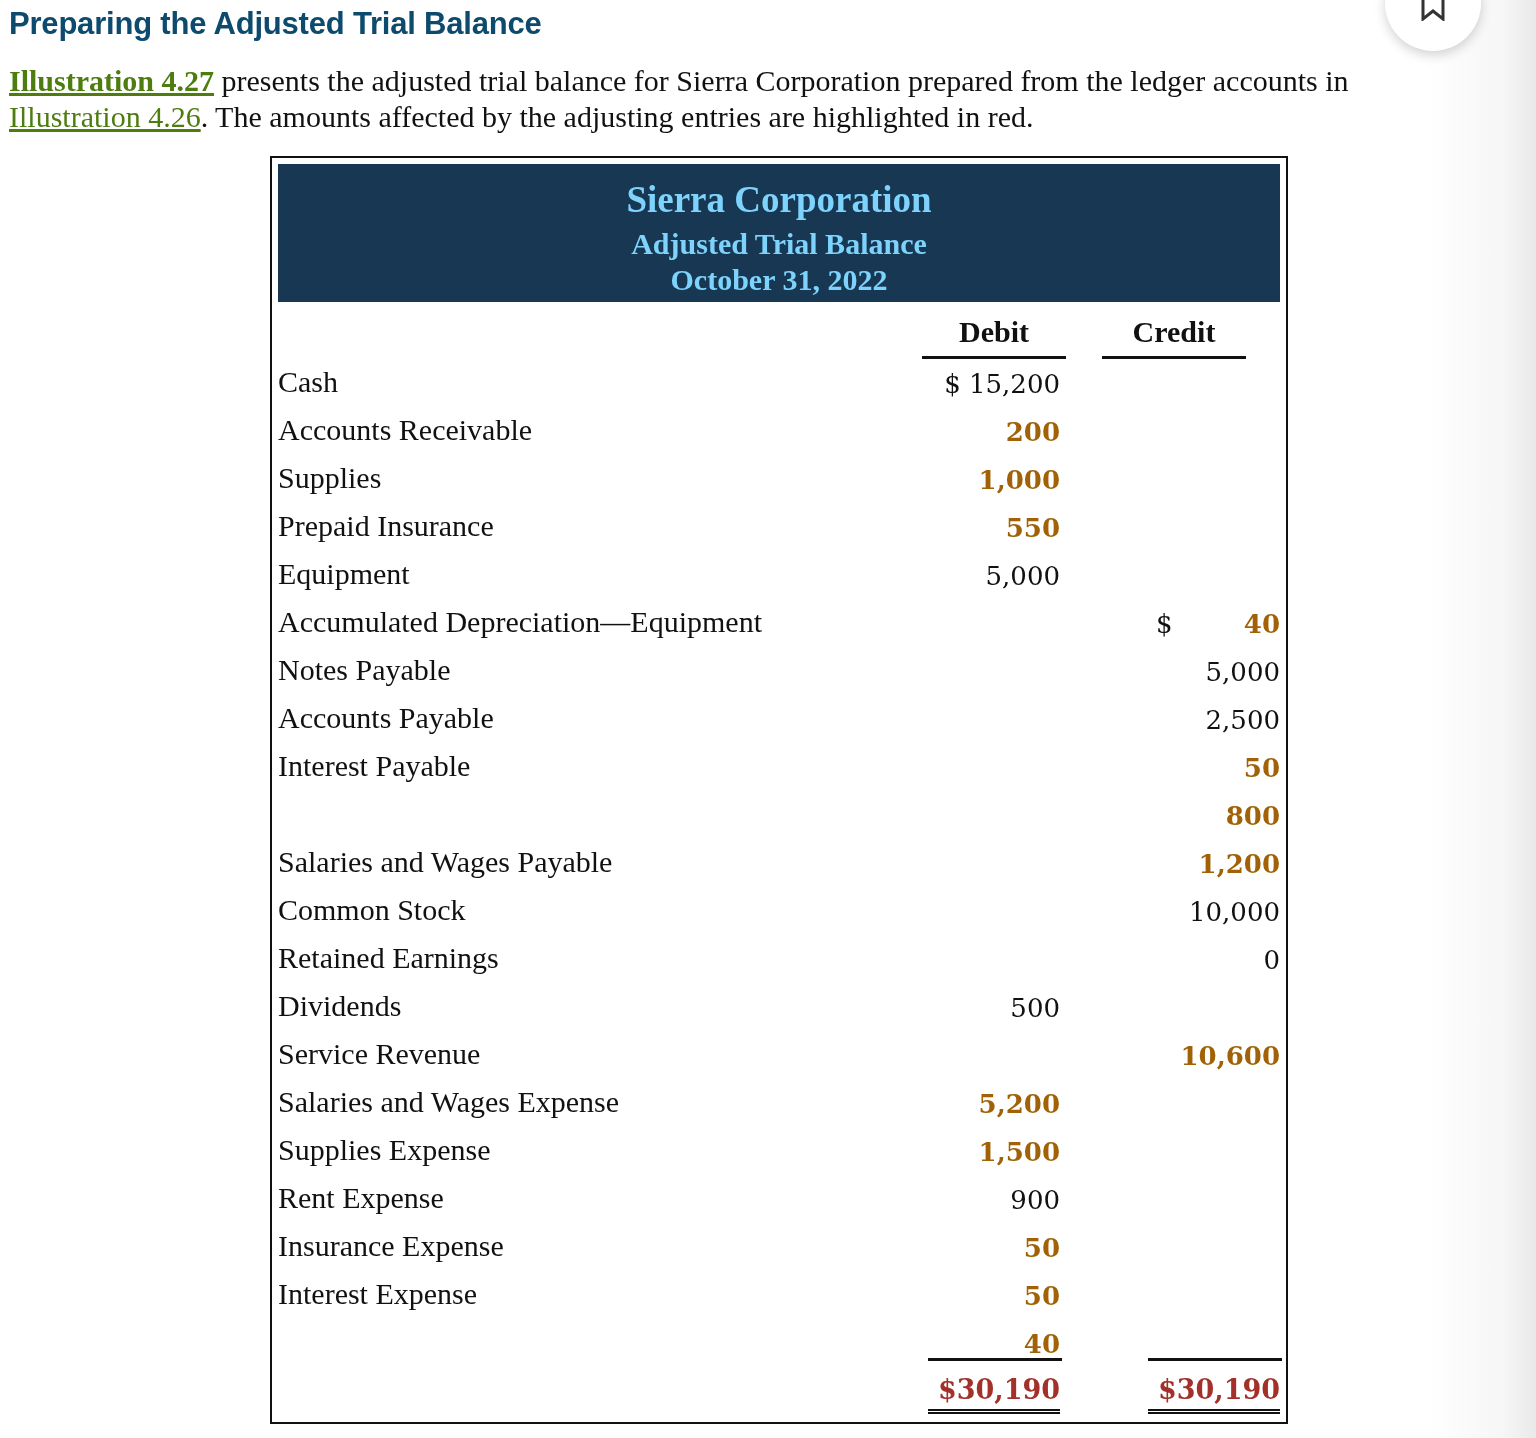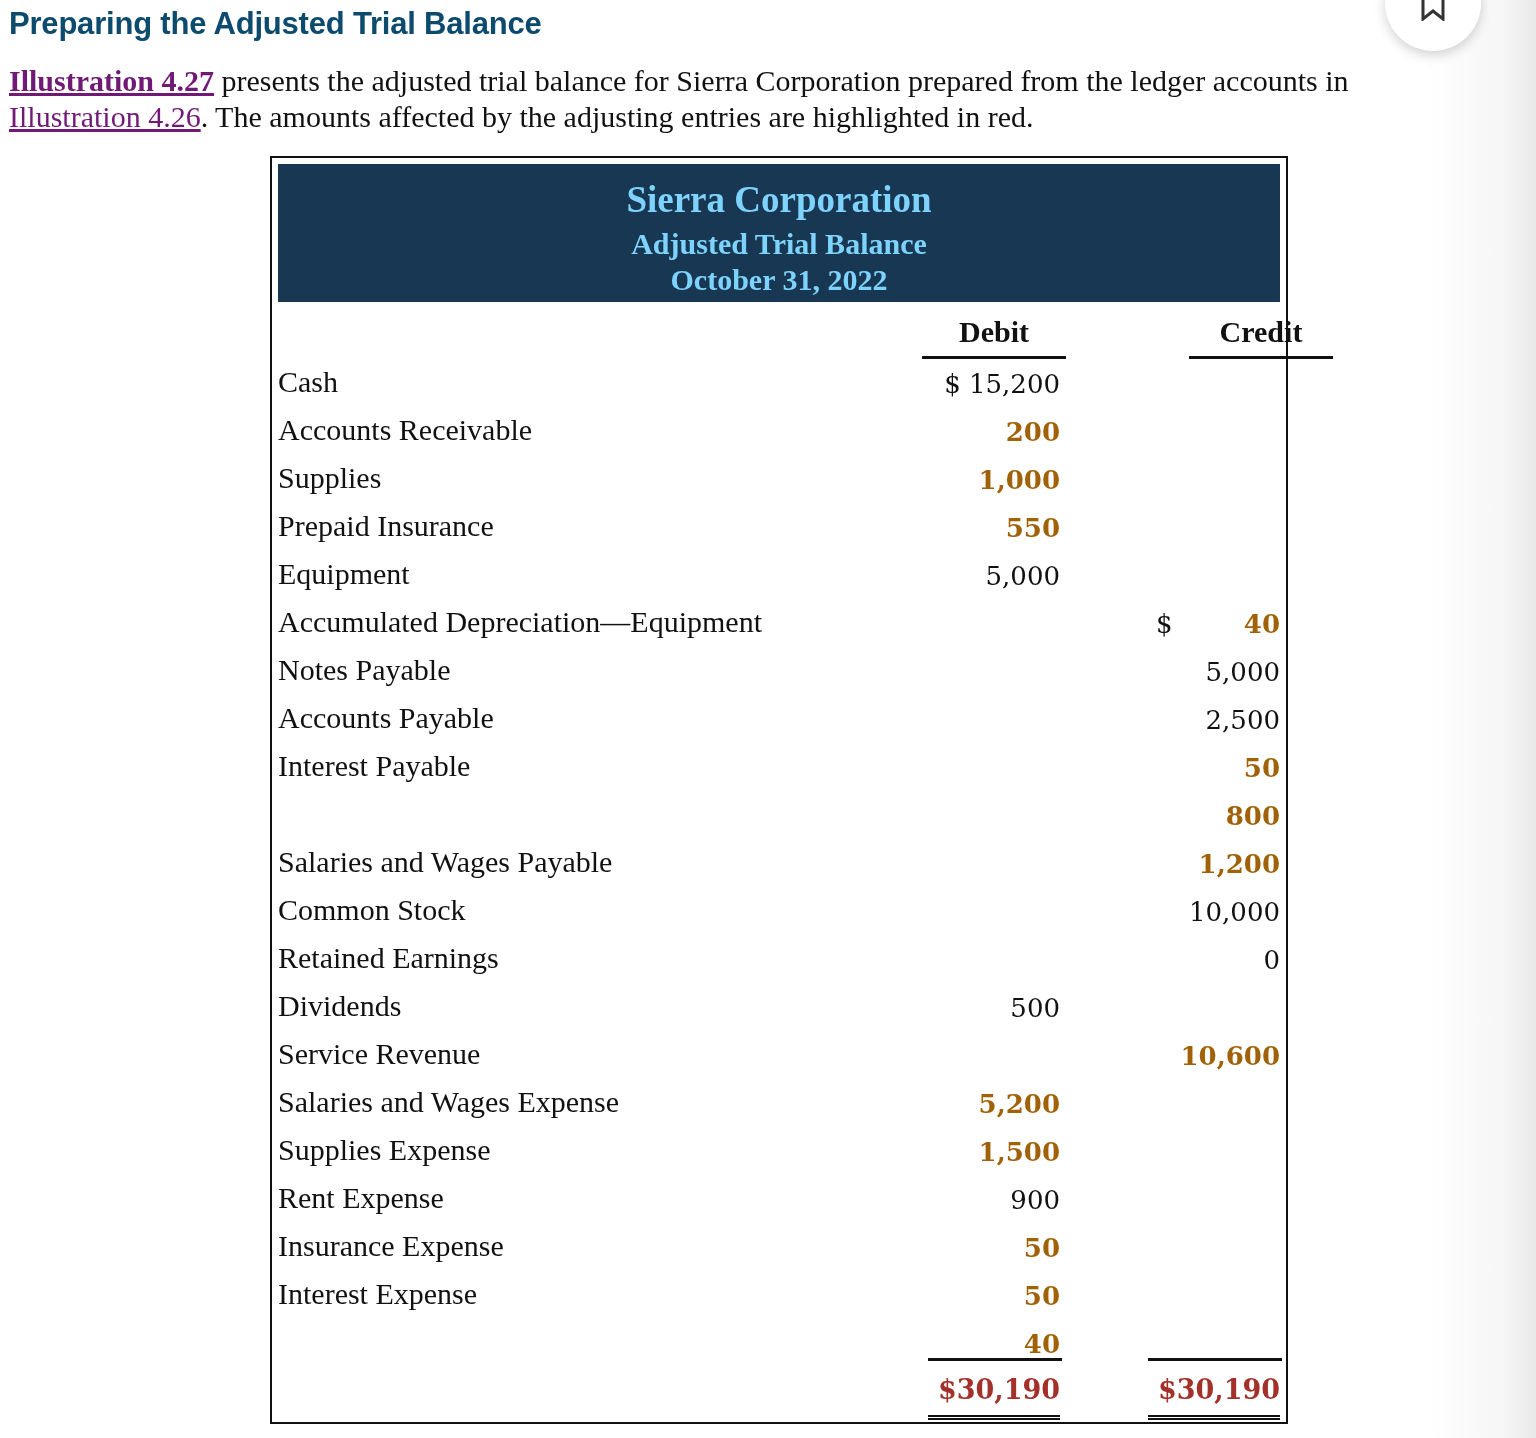--- a/index.html
+++ b/index.html
@@ -24,42 +24,42 @@
     .bookmark-btn svg { position: absolute; left: 35px; top: 40px; }
     .section-title {
       position: absolute; left: 9px; top: 6px; margin: 0;
       font-family: "Liberation Sans", sans-serif; font-weight: bold;
       font-size: 31px; color: #0c4a6e; letter-spacing: -0.2px;
     }
     .intro {
       position: absolute; left: 9px; top: 63px; width: 1460px; margin: 0;
       font-family: "Liberation Serif", serif; font-size: 30px; line-height: 36px; color: #111;
     }
-    .intro a { color: #701a75; text-decoration: underline; }
+    .intro a { color: #4d7c0f; text-decoration: underline; }
     .intro a.strong { font-weight: bold; }
 
     .statement {
       position: absolute; left: 270px; top: 156px; width: 1014px; height: 1264px;
       border: 2px solid #111; background: #fff;
     }
     .stmt-header {
       position: absolute; left: 6px; top: 6px; width: 1002px; height: 138px;
       background: #183753; color: #7dd3fc; text-align: center;
     }
     .stmt-company { position: absolute; left: 0; right: 0; top: 14px; font-weight: bold; font-size: 37px; line-height: 44px; font-family: "Liberation Serif", serif; }
     .stmt-title { position: absolute; left: 0; right: 0; top: 62px; font-weight: bold; font-size: 30px; line-height: 36px; font-family: "Liberation Serif", serif; }
     .stmt-date { position: absolute; left: 0; right: 0; top: 98px; font-weight: bold; font-size: 30px; line-height: 36px; font-family: "Liberation Serif", serif; }
 
     .col-head {
       position: absolute; top: 156px; font-weight: bold; font-size: 30px;
       font-family: "Liberation Serif", serif; text-align: center;
       border-bottom: 3px solid #111; height: 42px; line-height: 36px;
     }
     .col-head.debit { left: 650px; width: 144px; }
-    .col-head.credit { left: 917px; width: 144px; text-align: center; }
+    .col-head.credit { left: 830px; width: 144px; text-align: center; }
 
     .rows { position: absolute; left: 0; top: 206px; width: 1014px; }
     .row { position: relative; height: 48px; padding-left: 48px; }
     .row .acct {
       position: absolute; left: 6px; top: 0; font-family: "Liberation Serif", serif;
       font-size: 30px; line-height: 36px; white-space: nowrap;
     }
     .row .amt {
       position: absolute; top: 2px; font-family: "DejaVu Serif", serif;
       font-size: 26px; line-height: 36px; text-align: right; white-space: nowrap;
@@ -72,21 +72,21 @@
     .adj { color: #a16207; font-weight: bold; }
 
     .total-line {
       position: absolute; top: 1200px; height: 0; border-top: 3px solid #111;
     }
     .total-line.debit { left: 656px; width: 134px; }
     .total-line.credit { left: 876px; width: 134px; }
     .total {
       position: absolute; top: 1215px; font-family: "DejaVu Serif", serif;
       font-size: 27px; line-height: 34px; font-weight: bold; color: #a3312a;
-      text-align: right; padding-bottom: 8px;
+      text-align: right; padding-bottom: 2px;
       border-bottom: 5px double #111;
     }
     .total.debit { left: 656px; width: 132px; }
     .total.credit { left: 876px; width: 132px; }
   </style>
 </head>
 <body>
 
 <div class="right-shade"></div>
 

